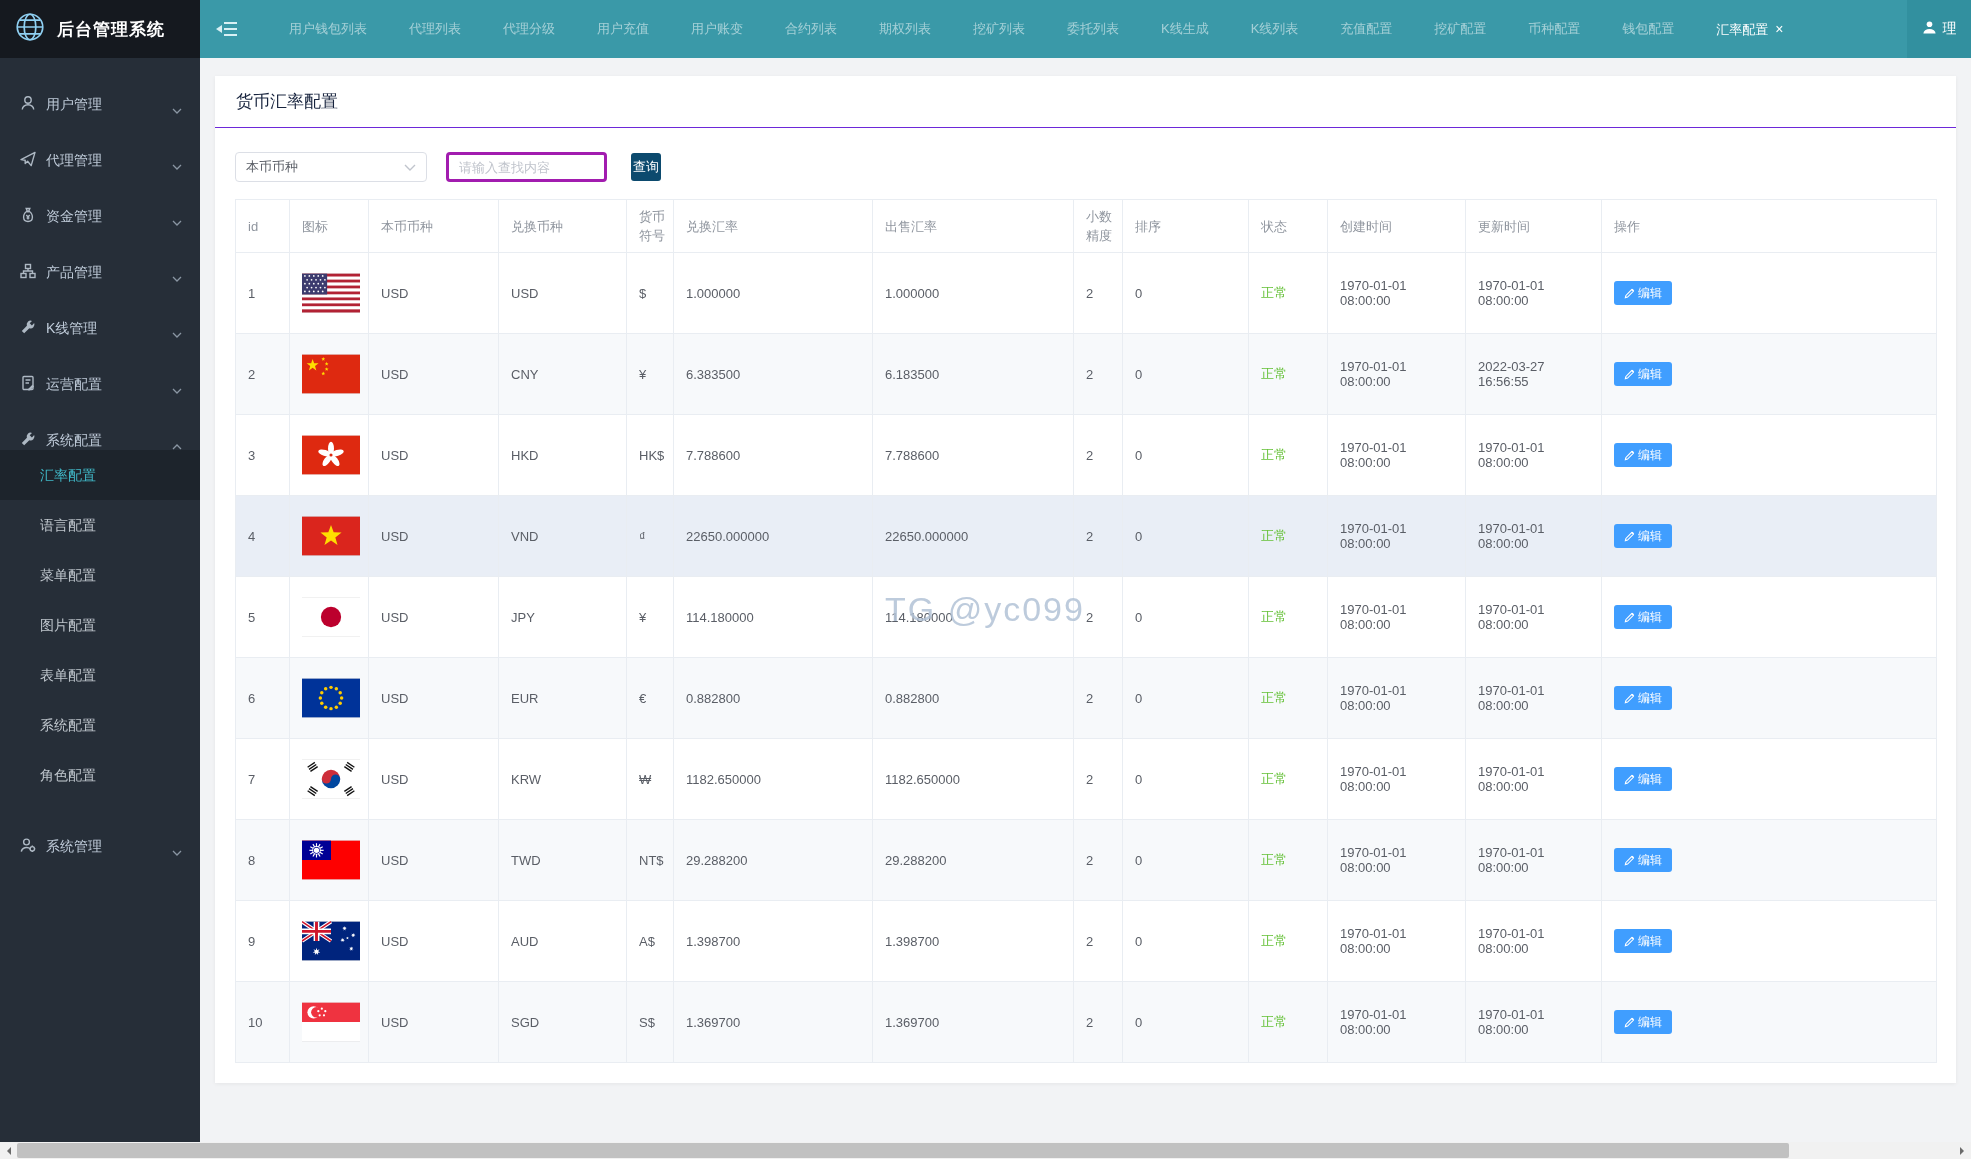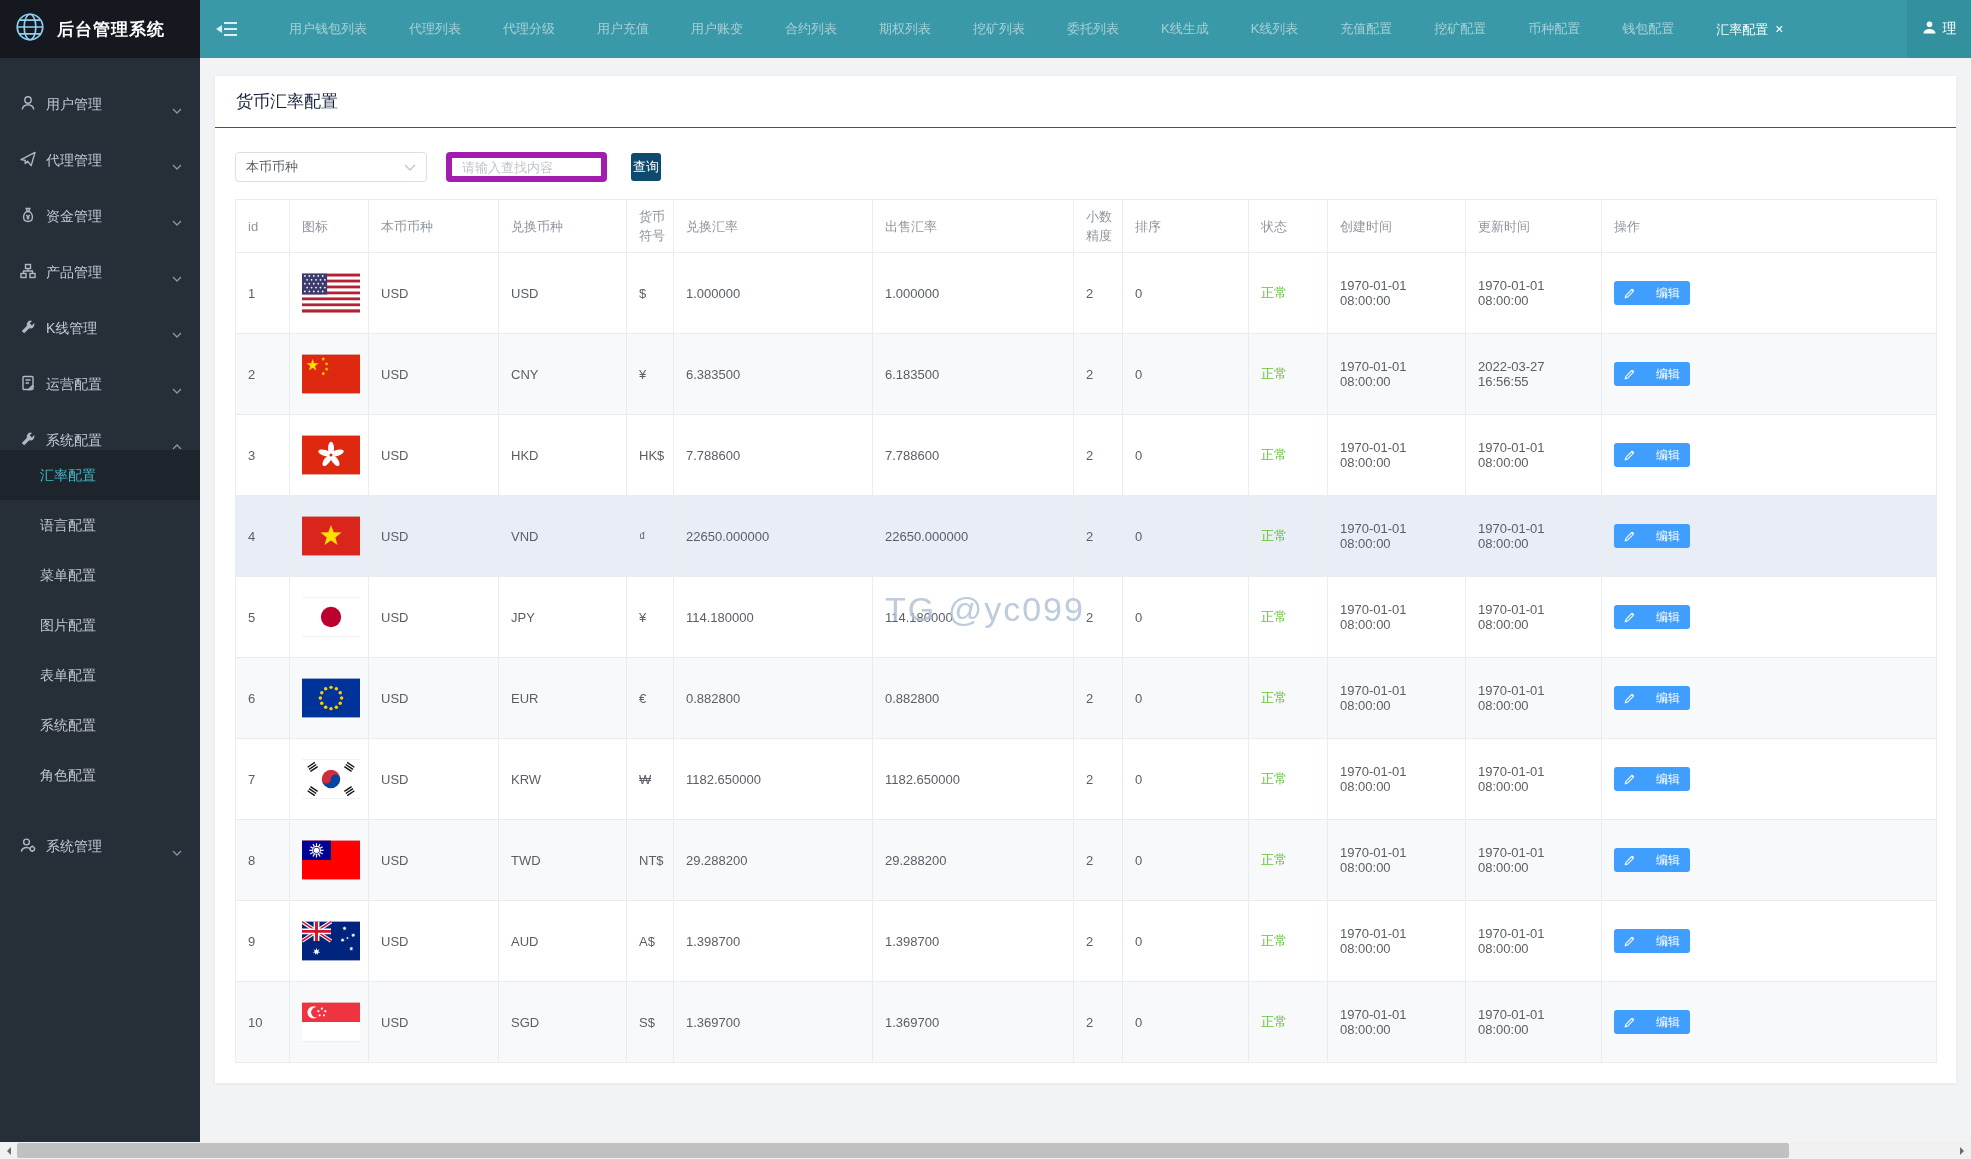--- a/index.html
+++ b/index.html
@@ -34,36 +34,36 @@
   
   .main{position:absolute;left:200px;top:58px;right:0;bottom:17px;background:#f2f3f5;overflow:hidden;}
   .card{position:relative;margin:18px 15px;height:1007px;background:#ffffff;
     box-shadow:0 1px 4px rgba(0,0,0,.06);overflow:hidden;}
   .page-title{height:51px;line-height:51px;margin:0;padding-left:21px;font-size:17px;
     font-weight:normal;color:#17233d;border-bottom:1px solid #6d28d9;}
   .filter{display:flex;align-items:center;margin:24px 0 17px 20px;}
   .select{width:192px;height:30px;box-sizing:border-box;border:1px solid #dcdfe6;border-radius:4px;
     background:#fff;display:flex;align-items:center;justify-content:space-between;
     padding:0 10px;font-size:13px;color:#5a5e66;cursor:pointer;}
-  .search-input{width:161px;height:30px;box-sizing:border-box;border:6px solid #a21caf;border-radius:4px;
+  .search-input{width:161px;height:30px;box-sizing:border-box;border:3px solid #a21caf;border-radius:4px;
     padding:0 10px;font-size:13px;color:#5a5e66;margin-left:19px;outline:none;}
   .search-input::placeholder{color:#c0c4cc;}
   .btn-primary{height:28px;padding:0 2px;margin-left:24px;background:#0c4a6e;color:#fff;
     border:none;border-radius:3px;font-size:13px;cursor:pointer;font-family:inherit;}
 
   
   table.rates{border-collapse:collapse;table-layout:fixed;width:1701px;margin-left:20px;font-size:13px;}
   .rates th,.rates td{border:1px solid #e9edf2;padding:0 6px 0 12px;text-align:left;overflow:hidden;}
   .rates thead th{height:52px;font-weight:normal;color:#8f959e;line-height:19px;background:#fff;}
   .rates tbody td{height:80px;color:#5a5e66;}
   .rates tbody tr:nth-child(even){background:#f7f9fb;}
   .rates tbody tr.hovered{background:#e9eef6;}
   .flag{display:block;box-shadow:inset 0 0 0 1px rgba(0,0,0,.08);}
   .status-ok{color:#67c23a;}
-  .btn-edit{display:inline-flex;align-items:center;gap:21px;height:24px;padding:0 10px;
+  .btn-edit{display:inline-flex;align-items:center;gap:3px;height:24px;padding:0 10px;
     background:#409eff;color:#fff;border:none;border-radius:3px;font-size:12px;cursor:pointer;font-family:inherit;}
 
   .watermark{position:absolute;left:670px;top:481px;font-size:34px;letter-spacing:2px;
     color:rgba(178,194,214,.85);pointer-events:none;white-space:nowrap;margin-top:33px;}
 
   
   .hscroll{position:absolute;left:0;bottom:0;width:100%;height:17px;background:#f1f1f1;z-index:10;}
   .sb-thumb{position:absolute;left:17px;top:1px;height:15px;width:1772px;background:#c1c1c1;border-radius:2px;}
   .sb-arrow{position:absolute;top:0;width:17px;height:17px;display:flex;align-items:center;justify-content:center;}
   .sb-arrow.left{left:0;}.sb-arrow.right{right:0;}

